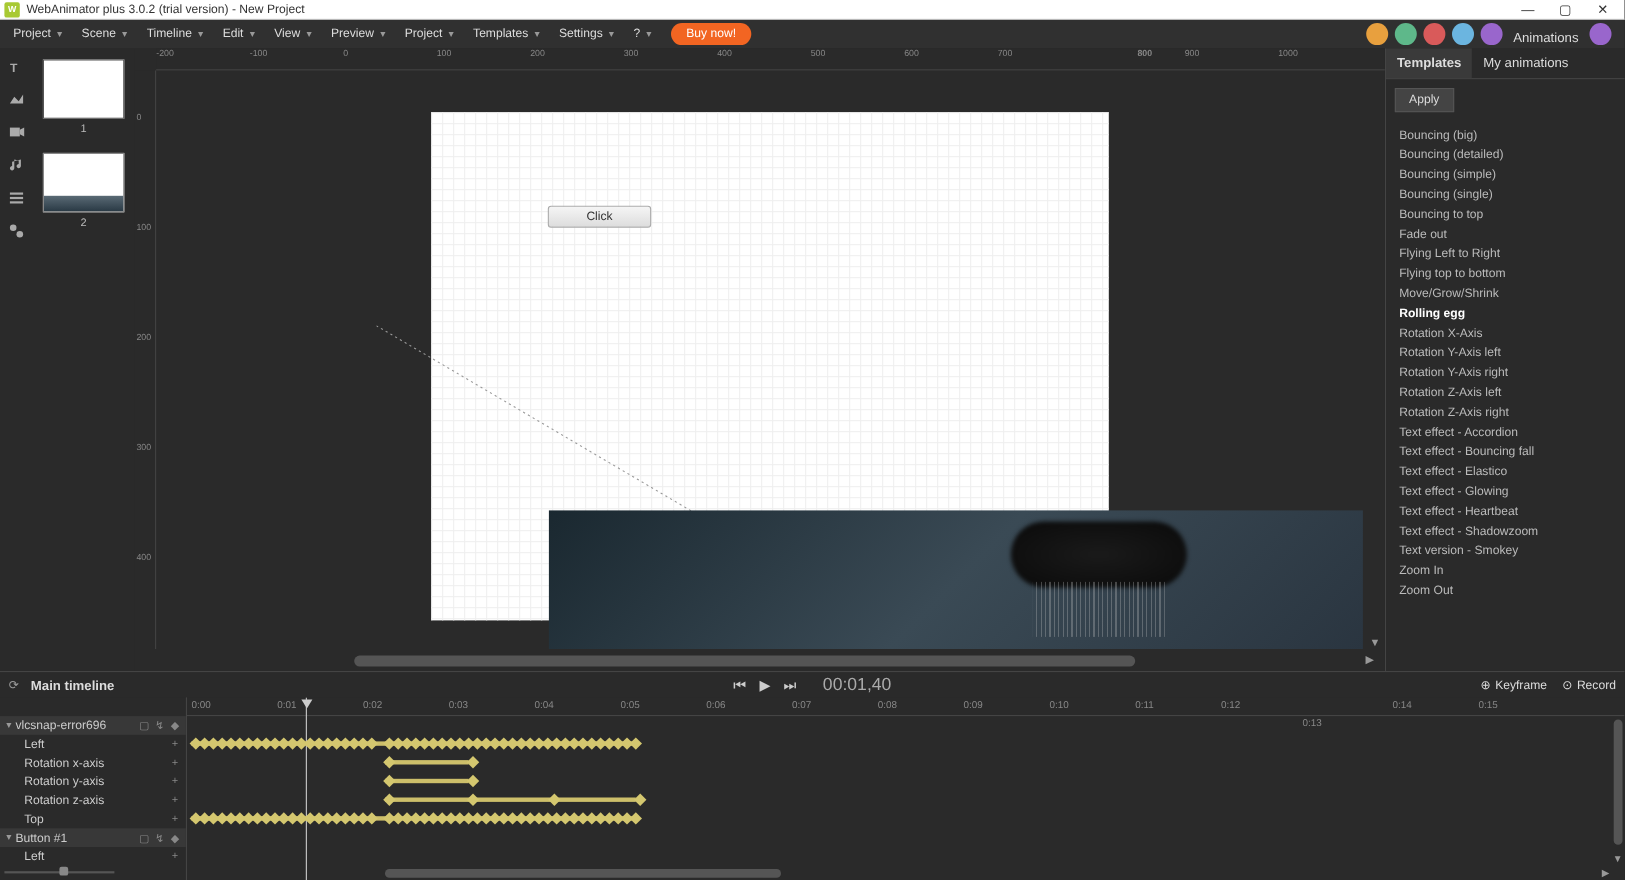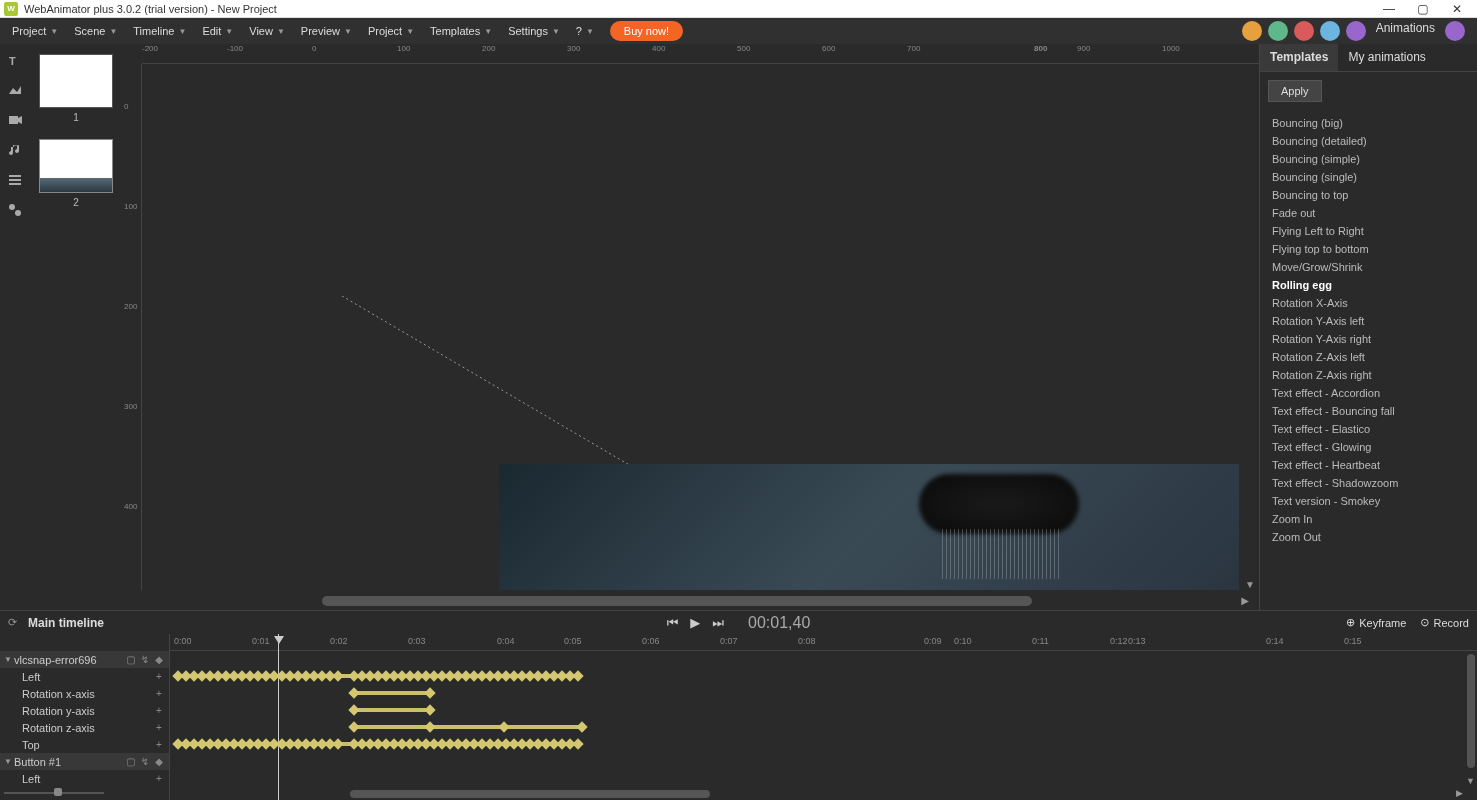--- a/index.html
+++ b/index.html
@@ -10,21 +10,21 @@
 .titlebar-icon { width: 14px; height: 14px; background: #a8c933; border-radius: 2px; margin-right: 6px; display: flex; align-items: center; justify-content: center; color: #fff; font-size: 8px; font-weight: bold; }
 .titlebar-text { color: #333; font-size: 11px; }
 .titlebar-controls { margin-left: auto; display: flex; gap: 18px; padding-right: 8px; }
 .titlebar-btn { width: 16px; height: 16px; display: flex; align-items: center; justify-content: center; color: #333; font-size: 12px; cursor: pointer; }
 
 
 .menubar { height: 26px; background: #303030; display: flex; align-items: center; padding: 0 4px; }
 .menu-item { padding: 4px 8px; color: #ddd; font-size: 12px; display: flex; align-items: center; gap: 4px; cursor: pointer; }
 .menu-item .arrow { font-size: 8px; color: #999; }
 .buy-btn { margin-left: 8px; background: #f26522; color: #fff; padding: 4px 14px; border-radius: 12px; font-size: 11px; cursor: pointer; }
-.menubar-right { margin-left: auto; display: flex; align-items: flex-start; gap: 6px; padding-right: 8px; }
+.menubar-right { margin-left: auto; display: flex; align-items: flex-end; gap: 6px; padding-right: 8px; }
 .color-dot { width: 20px; height: 20px; border-radius: 50%; cursor: pointer; }
 .anim-label { color: #ddd; font-size: 12px; margin: 0 4px; }
 
 
 .main { display: flex; height: 566px; }
 
 
 .tools { width: 30px; background: #2a2a2a; display: flex; flex-direction: column; align-items: center; padding-top: 6px; gap: 10px; }
 .tool { width: 20px; height: 20px; color: #aaa; cursor: pointer; display: flex; align-items: center; justify-content: center; }
 
@@ -233,20 +233,23 @@
         <div class="ruler-tick" style="left: 1020px;">1000</div>
       </div>
     <div class="ruler-v" id="ruler-v">
         <div class="ruler-tick" style="top: 38px; left: 2px;">0</div>
         <div class="ruler-tick" style="top: 138px; left: 2px;">100</div>
         <div class="ruler-tick" style="top: 238px; left: 2px;">200</div>
         <div class="ruler-tick" style="top: 338px; left: 2px;">300</div>
         <div class="ruler-tick" style="top: 438px; left: 2px;">400</div>
       </div>
     <div class="canvas-viewport">
+      <div class="canvas">
+        <div class="click-btn">Click</div>
+      </div>
       <svg class="dotted-line">
           <line x1="0" y1="0" x2="340" y2="200" stroke="#999" stroke-width="1" stroke-dasharray="2,3"></line>
         </svg>
       <div class="night-img">
         <div class="cloud"></div>
         <div class="rain"></div>
       </div>
     </div>
     <div class="scroll-h"></div>
     <div class="scroll-right-arrow">▶</div>
@@ -372,30 +375,30 @@
           <span class="ic">+</span>
         </span>
       </div>
     </div>
   <div class="tl-lanes">
     <div class="tl-ruler" id="tl-ruler">
         <div class="tl-ruler-tick" style="left: 4px;">0:00</div>
         <div class="tl-ruler-tick" style="left: 82px;">0:01</div>
         <div class="tl-ruler-tick" style="left: 160px;">0:02</div>
         <div class="tl-ruler-tick" style="left: 238px;">0:03</div>
-        <div class="tl-ruler-tick" style="left: 327px;">0:04</div>
+        <div class="tl-ruler-tick" style="left: 316px;">0:04</div>
         <div class="tl-ruler-tick" style="left: 394px;">0:05</div>
         <div class="tl-ruler-tick" style="left: 472px;">0:06</div>
         <div class="tl-ruler-tick" style="left: 550px;">0:07</div>
         <div class="tl-ruler-tick" style="left: 628px;">0:08</div>
-        <div class="tl-ruler-tick" style="left: 706px; margin-left: 48px;">0:09</div>
+        <div class="tl-ruler-tick" style="left: 706px;">0:09</div>
         <div class="tl-ruler-tick" style="left: 784px;">0:10</div>
         <div class="tl-ruler-tick" style="left: 862px;">0:11</div>
         <div class="tl-ruler-tick" style="left: 940px;">0:12</div>
-        <div class="tl-ruler-tick" style="left: 958px;">0:13</div>
+        <div class="tl-ruler-tick" style="left: 1014px; margin-top: 16px;">0:13</div>
         <div class="tl-ruler-tick" style="left: 1096px;">0:14</div>
         <div class="tl-ruler-tick" style="left: 1174px;">0:15</div>
       </div>
     <div class="tl-playhead"></div>
     <div id="lanes">
         <div class="tl-lane"></div>
         <div class="tl-lane">
           <div class="keyframe-bar" style="left: 4px; width: 404px;"></div>
           <div class="kf" style="left: 4px;"></div>
           <div class="kf" style="left: 12px;"></div>

